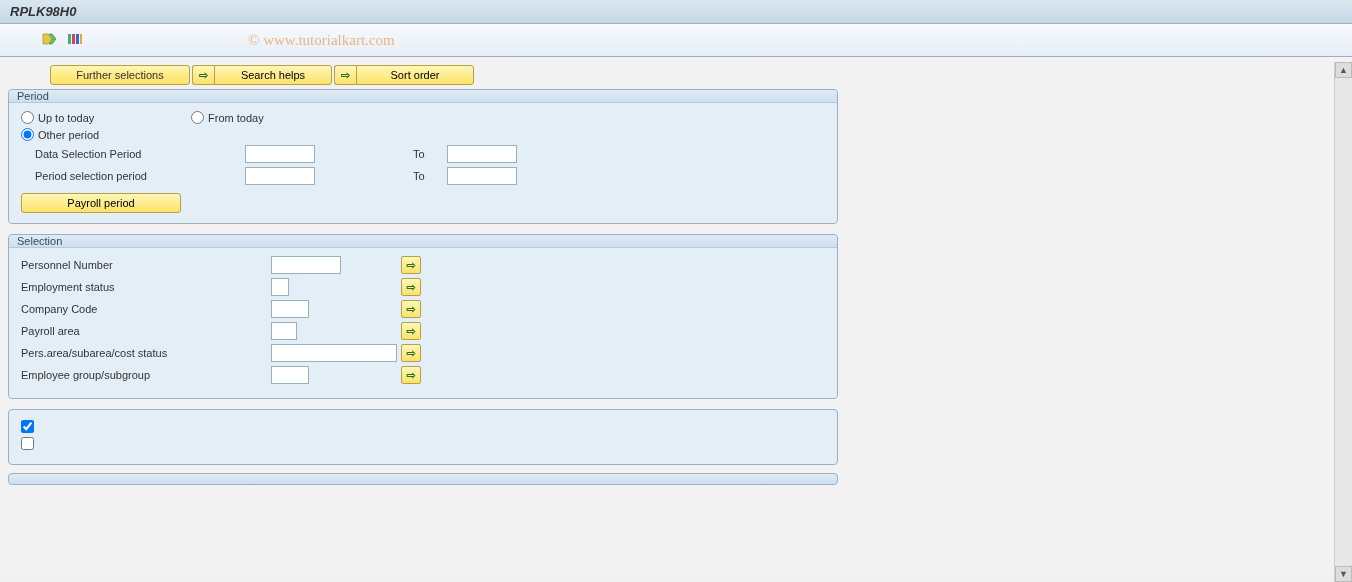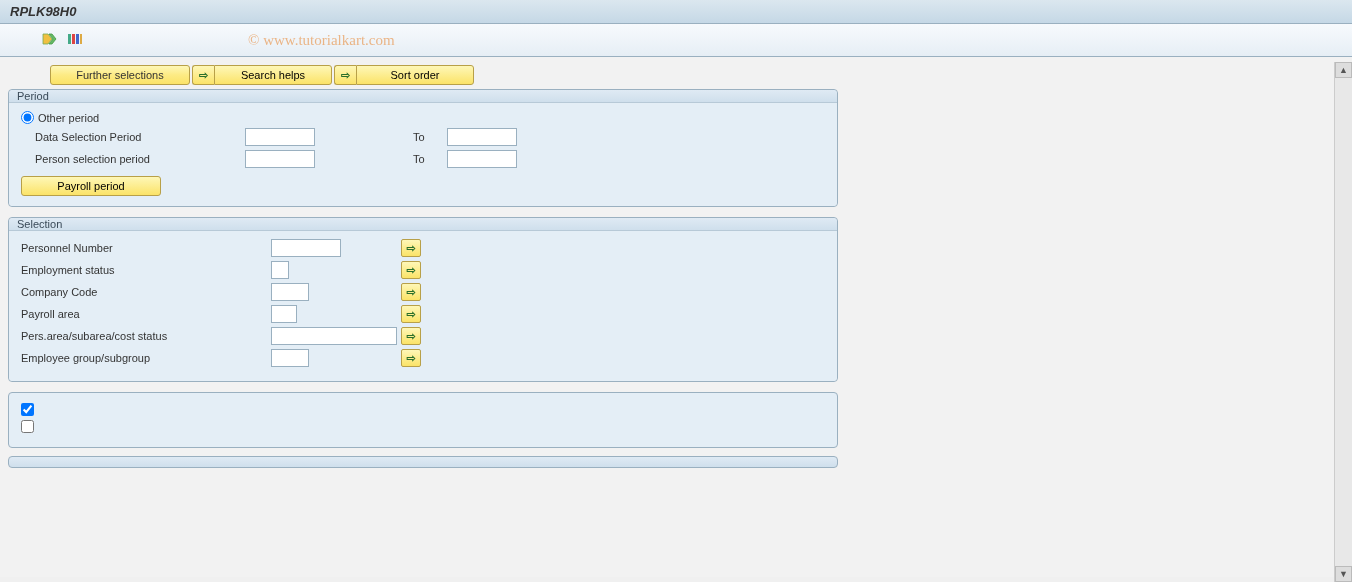--- a/index.html
+++ b/index.html
@@ -204,21 +204,21 @@
       cursor: pointer;
       color:#2a6f2a;
       font-weight:bold;
       font-size:11px;
     }
     .payroll-btn {
       background: linear-gradient(to bottom, #fef7b7 0%, #fbe368 100%);
       border: 1px solid #b8a048;
       border-radius: 3px;
       height: 20px;
-      width: 140px;
+      width: 160px;
       font-size:11px;
       cursor:pointer;
       margin-top:4px;
     }
     .anon-group {
       border: 1px solid #9ab0c0;
       border-radius: 4px;
       width: 830px;
       background: #e4eef6;
       padding: 10px 12px;
@@ -269,33 +269,43 @@
       <span class="arrow-part">⇨</span>
       <span class="label-part">Sort order</span>
     </div>
   </div>
 
   <div class="group-box">
     <div class="group-title">Period</div>
     <div class="group-body">
       <div class="radio-row">
         <label class="radio-item">
+          <input type="radio" name="period" style="">
+          <span>Up to today</span>
+        </label>
+        <label class="radio-item">
+          <input type="radio" name="period" style="">
+          <span>From today</span>
+        </label>
+      </div>
+      <div class="radio-row">
+        <label class="radio-item">
           <input type="radio" name="period" checked="" style="">
           <span>Other period</span>
         </label>
       </div>
       <div class="field-row">
         <span class="field-label indent">Data Selection Period</span>
         <input class="sap-input narrow" value="" style="">
         <span></span>
         <span class="to-label">To</span>
         <input class="sap-input narrow" value="" style="">
       </div>
       <div class="field-row">
-        <span class="field-label indent">Person selection period</span>
+        <span class="field-label indent">Period selection period</span>
         <input class="sap-input narrow" value="" style="">
         <span></span>
         <span class="to-label">To</span>
         <input class="sap-input narrow" value="" style="">
       </div>
       <button class="payroll-btn">
         <span>Payroll period</span>
       </button>
     </div>
   </div>

